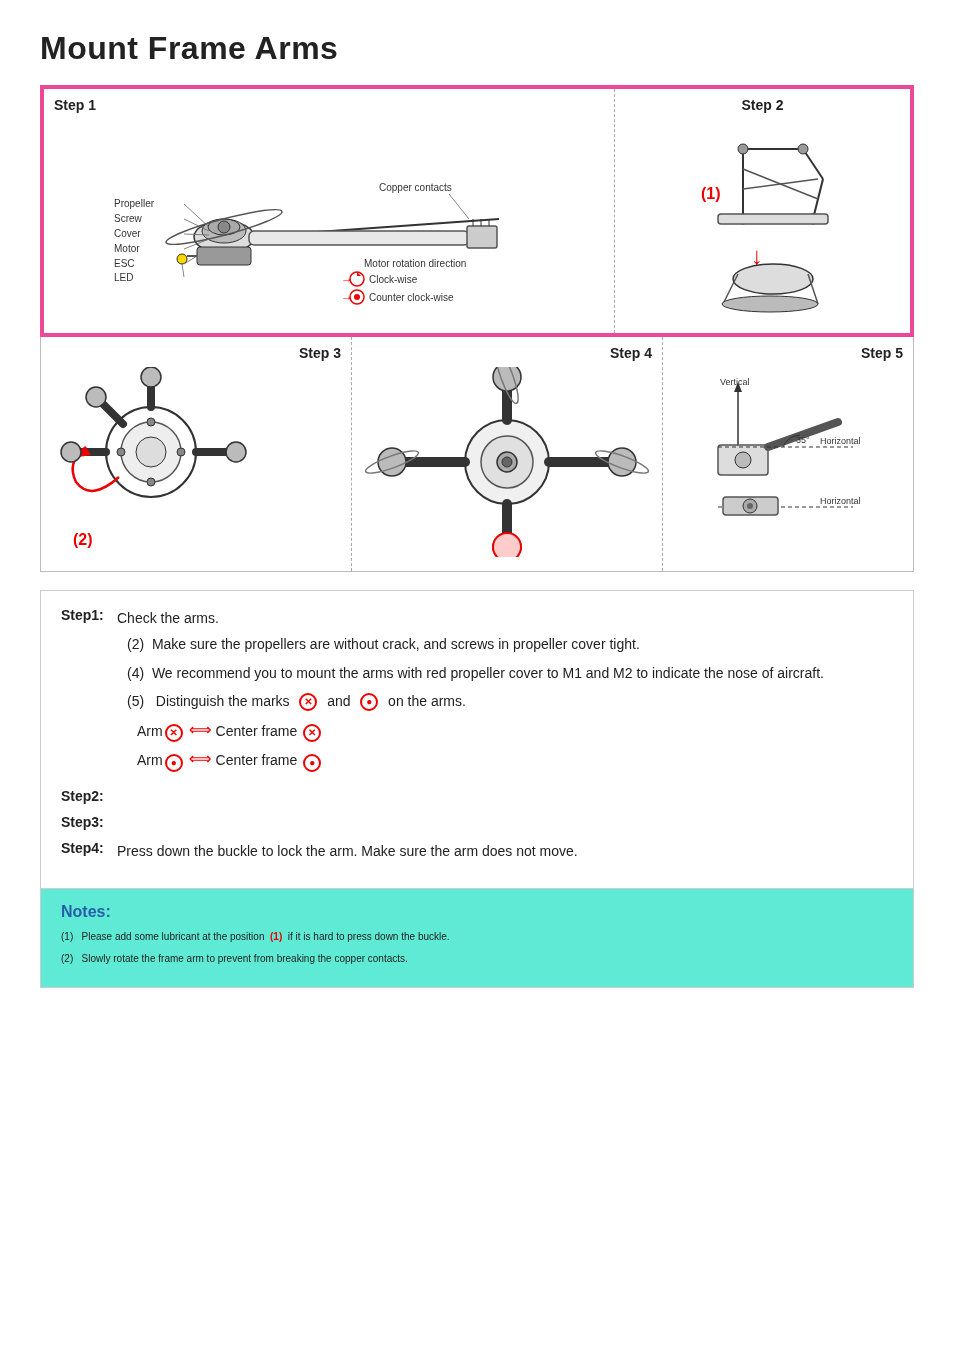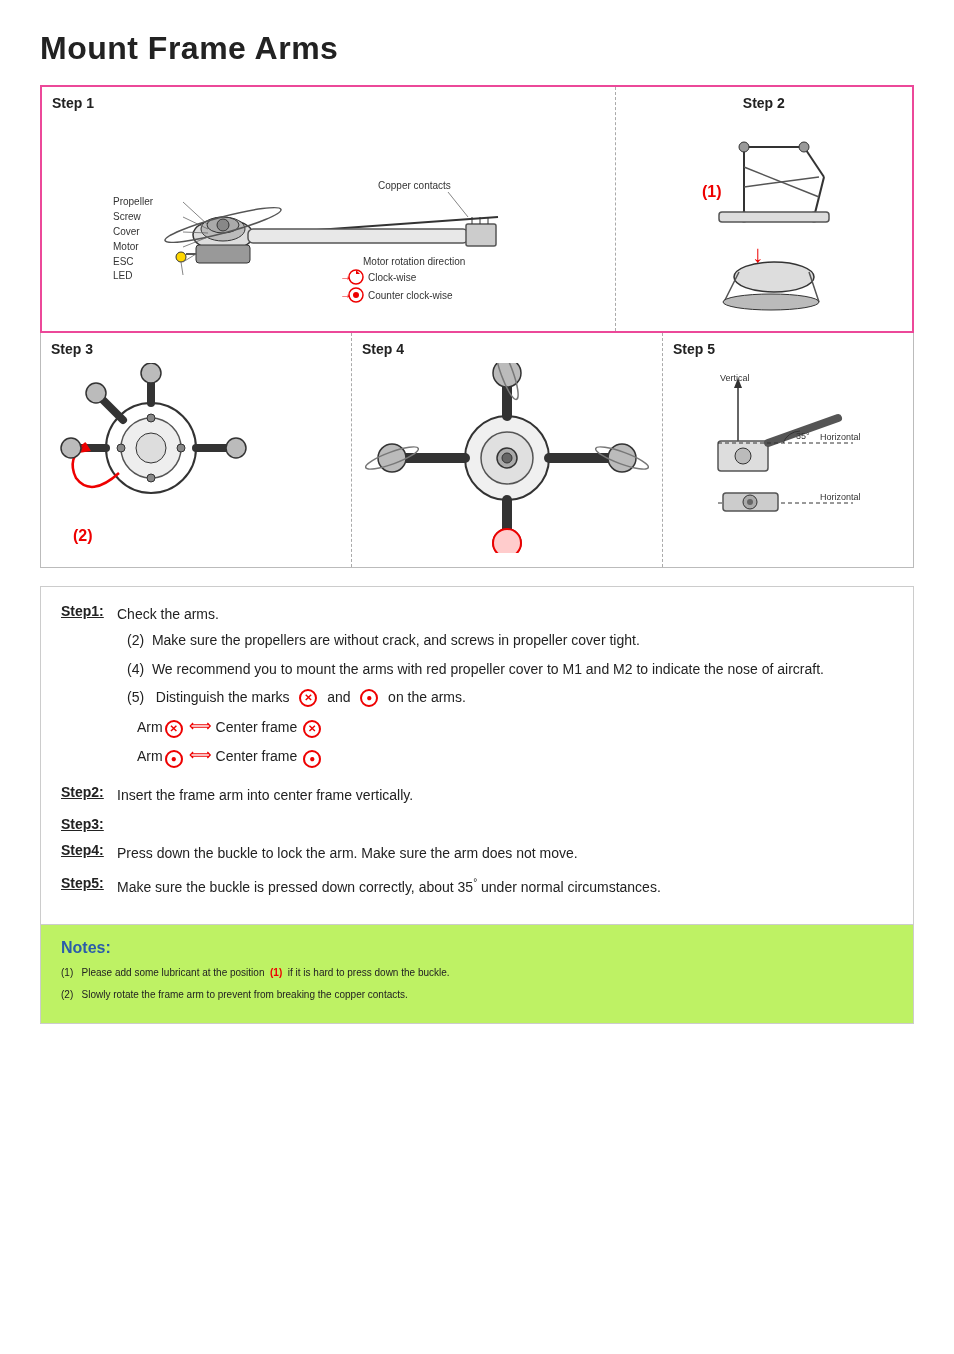--- a/index.html
+++ b/index.html
@@ -11,31 +11,32 @@
       min-height: 1354px;
       padding: 30px 40px;
     }
     h1 {
       font-size: 32px;
       font-weight: bold;
       margin-bottom: 18px;
       letter-spacing: 0.5px;
     }
     .steps-grid-top {
-      border: 2px solid #ec4899;
+      border: 4px solid #ec4899;
       display: flex;
       width: 100%;
       margin-bottom: 0;
     }
     .steps-grid-bottom {
       border: 1px solid #bbb;
       border-top: none;
       display: flex;
       width: 100%;
       margin-bottom: 18px;
+      text-align: right;
     }
     .step-cell {
       flex: 1;
       border-right: 1px dashed #aaa;
       padding: 8px 10px 14px 10px;
       position: relative;
     }
     .step-cell:last-child { border-right: none; }
     .step-label {
       font-weight: bold;
@@ -66,21 +67,20 @@
     .instr-step {
       display: flex;
       margin-bottom: 10px;
       align-items: flex-start;
     }
     .instr-step-label {
       font-weight: bold;
       min-width: 56px;
       font-size: 14px;
       flex-shrink: 0;
-      text-decoration: underline;
     }
     .instr-step-content {
       font-size: 14px;
       line-height: 1.6;
     }
     .sub-list {
       margin-top: 4px;
       padding-left: 10px;
     }
     .sub-list li {
@@ -111,21 +111,21 @@
       margin: 0 4px;
       color: #e00;
     }
     .arm-line {
       display: flex;
       align-items: flex-end;
       margin: 4px 0 4px 10px;
       font-size: 14px;
     }
     .notes-section {
-      background: #bef264;
+      background: #5eead4;
       border: 1px solid #ccc;
       border-top: none;
       padding: 14px 20px;
     }
     .notes-title {
       font-weight: bold;
       font-size: 16px;
       color: #2a5caa;
       margin-bottom: 8px;
     }
@@ -366,42 +366,33 @@
             <span class="arrow-icon">⟺</span>
             <span>Center frame</span>&nbsp;<span class="mark-icon mark-o">●</span>
           </div>
         </li>
       </ul>
     </div>
   </div>
 
   <div class="instr-step">
     <span class="instr-step-label">Step2:</span>
-    <div class="instr-step-content">
-      <span>Insert the frame arm into center frame vertically.</span>
-    </div>
   </div>
 
   <div class="instr-step">
     <span class="instr-step-label">Step3:</span>
   </div>
 
   <div class="instr-step">
     <span class="instr-step-label">Step4:</span>
     <div class="instr-step-content">
       <span>Press down the buckle to lock the arm. Make sure the arm does not move.</span>
     </div>
   </div>
 
-  <div class="instr-step">
-    <span class="instr-step-label">Step5:</span>
-    <div class="instr-step-content">
-      <span>Make sure the buckle is pressed down correctly, about 35</span><sup>°</sup><span> under normal circumstances.</span>
-    </div>
-  </div>
 
 </div>
 
 <div class="notes-section">
   <div class="notes-title">Notes:</div>
   <div class="note-item">
     <span>(1)&nbsp;&nbsp;</span>
     <span>Please add some lubricant at the position</span>
     &nbsp;<span class="note-num-red">(1)</span>&nbsp;
     <span>if it is hard to press down the buckle.</span>

